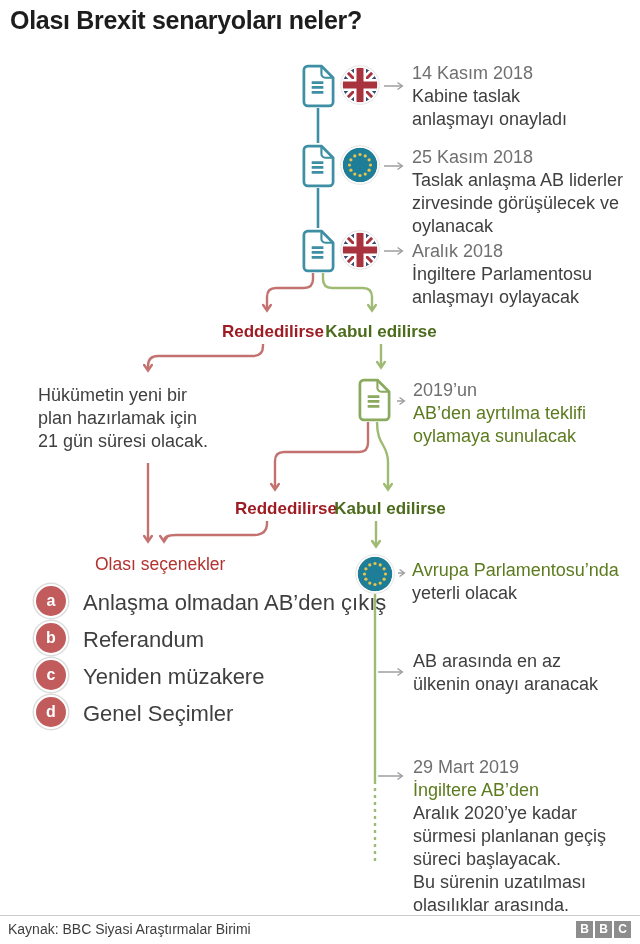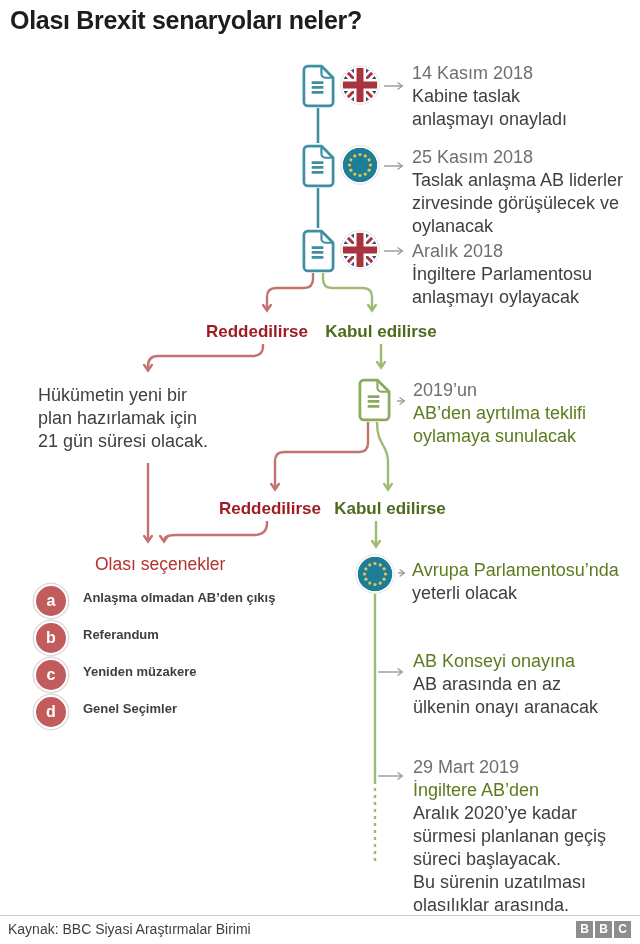--- a/index.html
+++ b/index.html
@@ -18,34 +18,34 @@
   .page-title{position:absolute;left:10px;top:6px;font-size:25px;font-weight:bold;
     color:var(--title-color,#1d1d1d);letter-spacing:-0.3px;white-space:nowrap;z-index:2;}
 
   .tb{position:absolute;font-size:18px;line-height:23px;white-space:nowrap;z-index:2;}
   .date{color:var(--gray-text,#6f6f6f);}
   .body{color:var(--dark-text,#3f3f3f);}
   .greenline{color:var(--green-text,#5c7b1e);}
 
   .blabel{position:absolute;transform:translateX(-50%);font-size:17px;font-weight:bold;
     white-space:nowrap;z-index:2;}
-  .blabel.red{color:var(--red-label,#9e1c23);}
+  .blabel.red{color:var(--red-label,#9e1c23);margin-left:16px;}
   .blabel.green{color:var(--green-label,#4c6c1c);}
 
   .doc-icon{position:absolute;z-index:2;}
   .flag{position:absolute;width:40px;height:40px;z-index:2;}
 
   .opt-heading{position:absolute;left:95px;top:554px;font-size:17.5px;
     color:var(--red-options,#b23330);white-space:nowrap;z-index:2;text-align:center;}
   .opt-circle{position:absolute;width:30px;height:30px;border-radius:50%;
     background:var(--red-circle,#c25b5c);border:2px solid #ffffff;
     box-shadow:0 0 0 1.5px #dcdcdc;color:#ffffff;font-weight:bold;font-size:16px;
     display:flex;align-items:center;justify-content:center;z-index:2;}
-  .opt-label{position:absolute;left:83px;font-size:13px;color:var(--dark-text,#3f3f3f);
-    white-space:nowrap;z-index:2;font-weight:bold;}
+  .opt-label{position:absolute;left:83px;font-size:22px;color:var(--dark-text,#3f3f3f);
+    white-space:nowrap;z-index:2;}
 
   .footer-rule{position:absolute;left:0;top:915px;width:640px;height:1px;
     background:var(--rule-gray,#cccccc);z-index:2;}
   .source{position:absolute;left:8px;top:921px;font-size:14px;color:var(--dark-text,#3f3f3f);
     white-space:nowrap;z-index:2;}
   .bbc-logo{position:absolute;left:576px;top:921px;display:flex;gap:2px;z-index:2;}
   .bbc-block{width:17px;height:17px;background:var(--logo-gray,#8d8d8d);color:#fff;
     font-weight:bold;font-size:12px;line-height:17px;text-align:center;}
 </style>
 </head>
@@ -262,21 +262,20 @@
       <circle cx="20" cy="20" r="18.3" fill="none" stroke="#ffffff" stroke-width="2"></circle>
       <circle cx="20" cy="20" r="19.3" fill="none" stroke="#e3e3e3" stroke-width="1"></circle>
     </svg>
   </div>
   <div class="tb" style="left:412px;top:559px">
     <div class="greenline">Avrupa Parlamentosu’nda</div>
     <div class="body">yeterli olacak</div>
   </div>
 
   <div class="tb" style="left:413px;top:650px">
-    <div class="greenline">AB Konseyi onayına</div>
     <div class="body">AB arasında en az</div>
     <div class="body">ülkenin onayı aranacak</div>
   </div>
 
   <div class="tb" style="left:413px;top:756px">
     <div class="date">29 Mart 2019</div>
     <div class="greenline">İngiltere AB’den</div>
     <div class="body">Aralık 2020’ye kadar</div>
     <div class="body">sürmesi planlanan geçiş</div>
     <div class="body">süreci başlayacak.</div>

